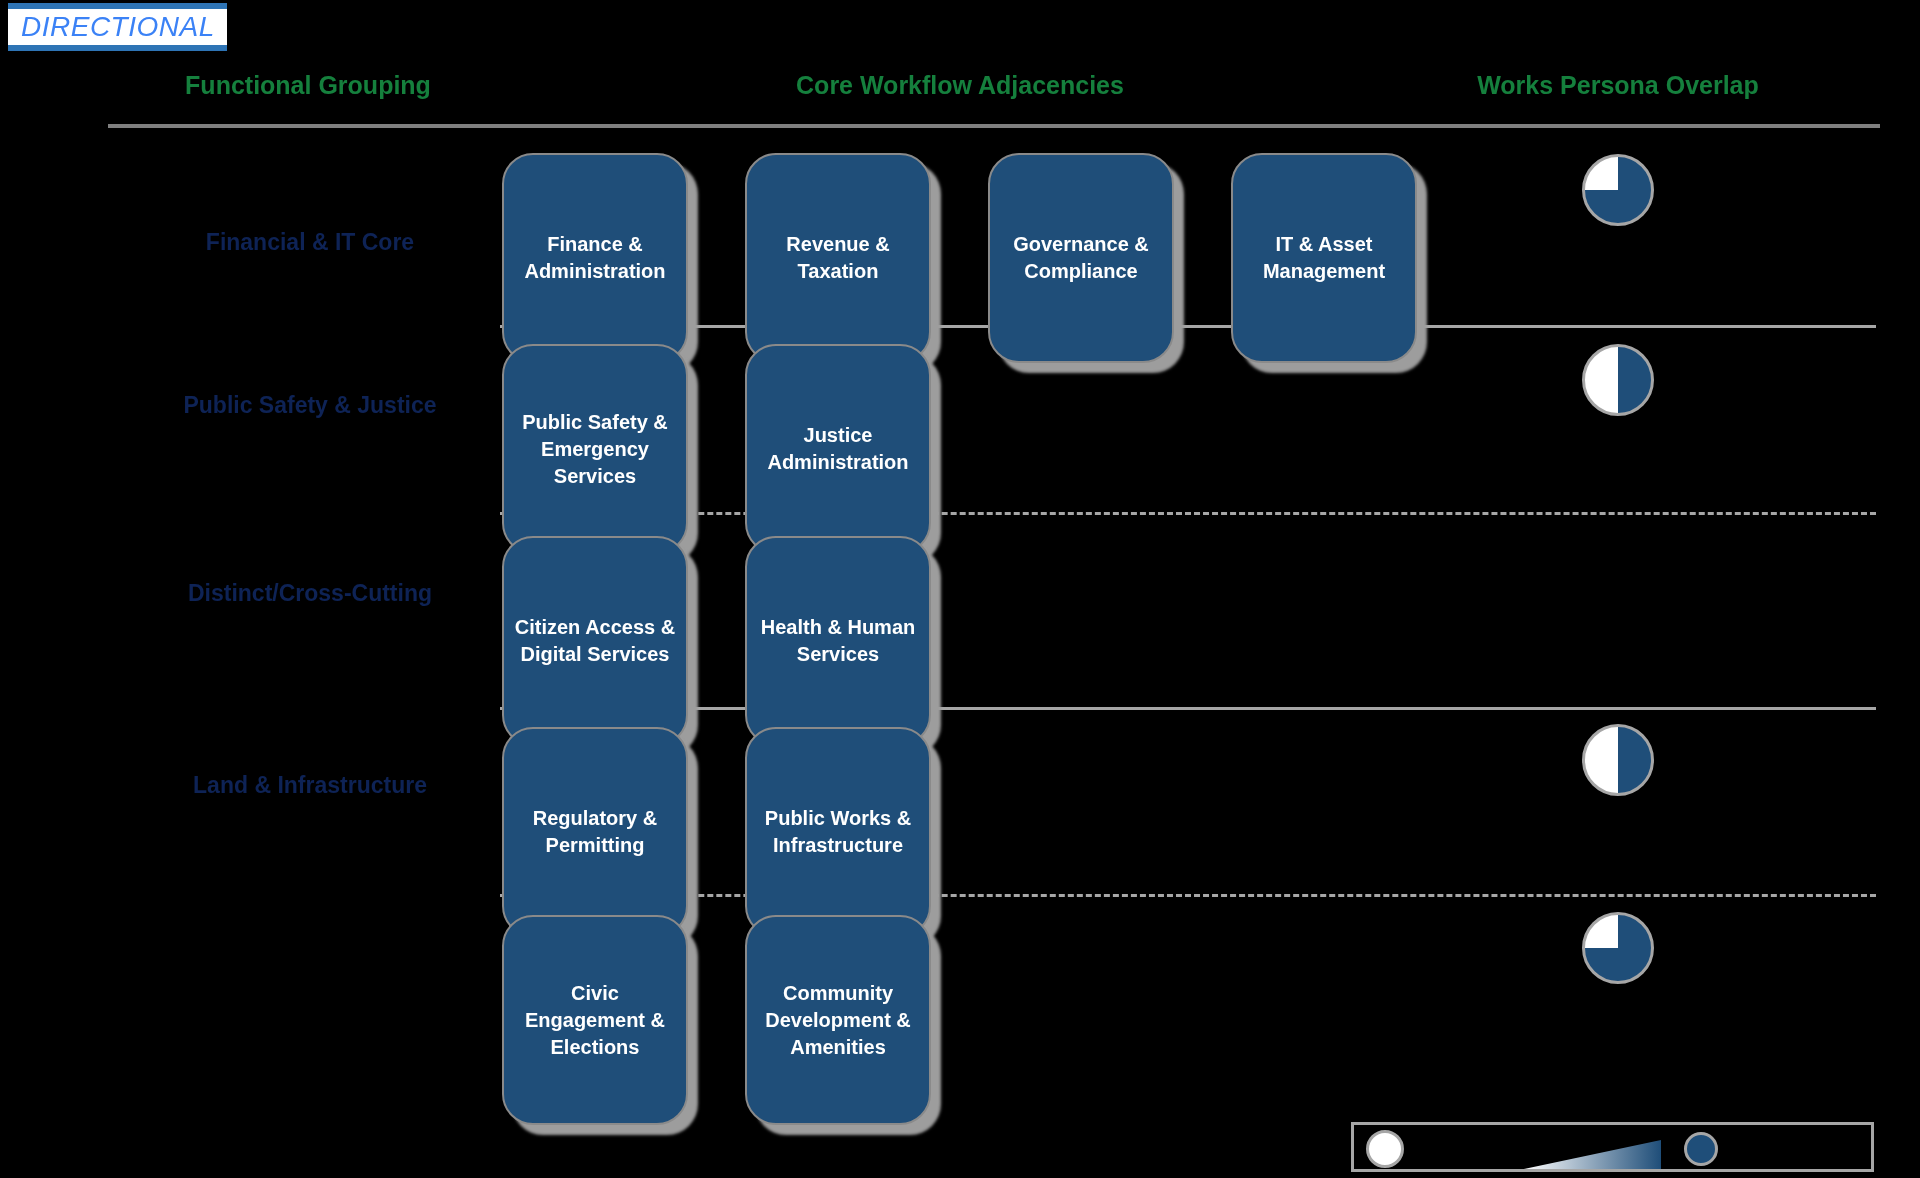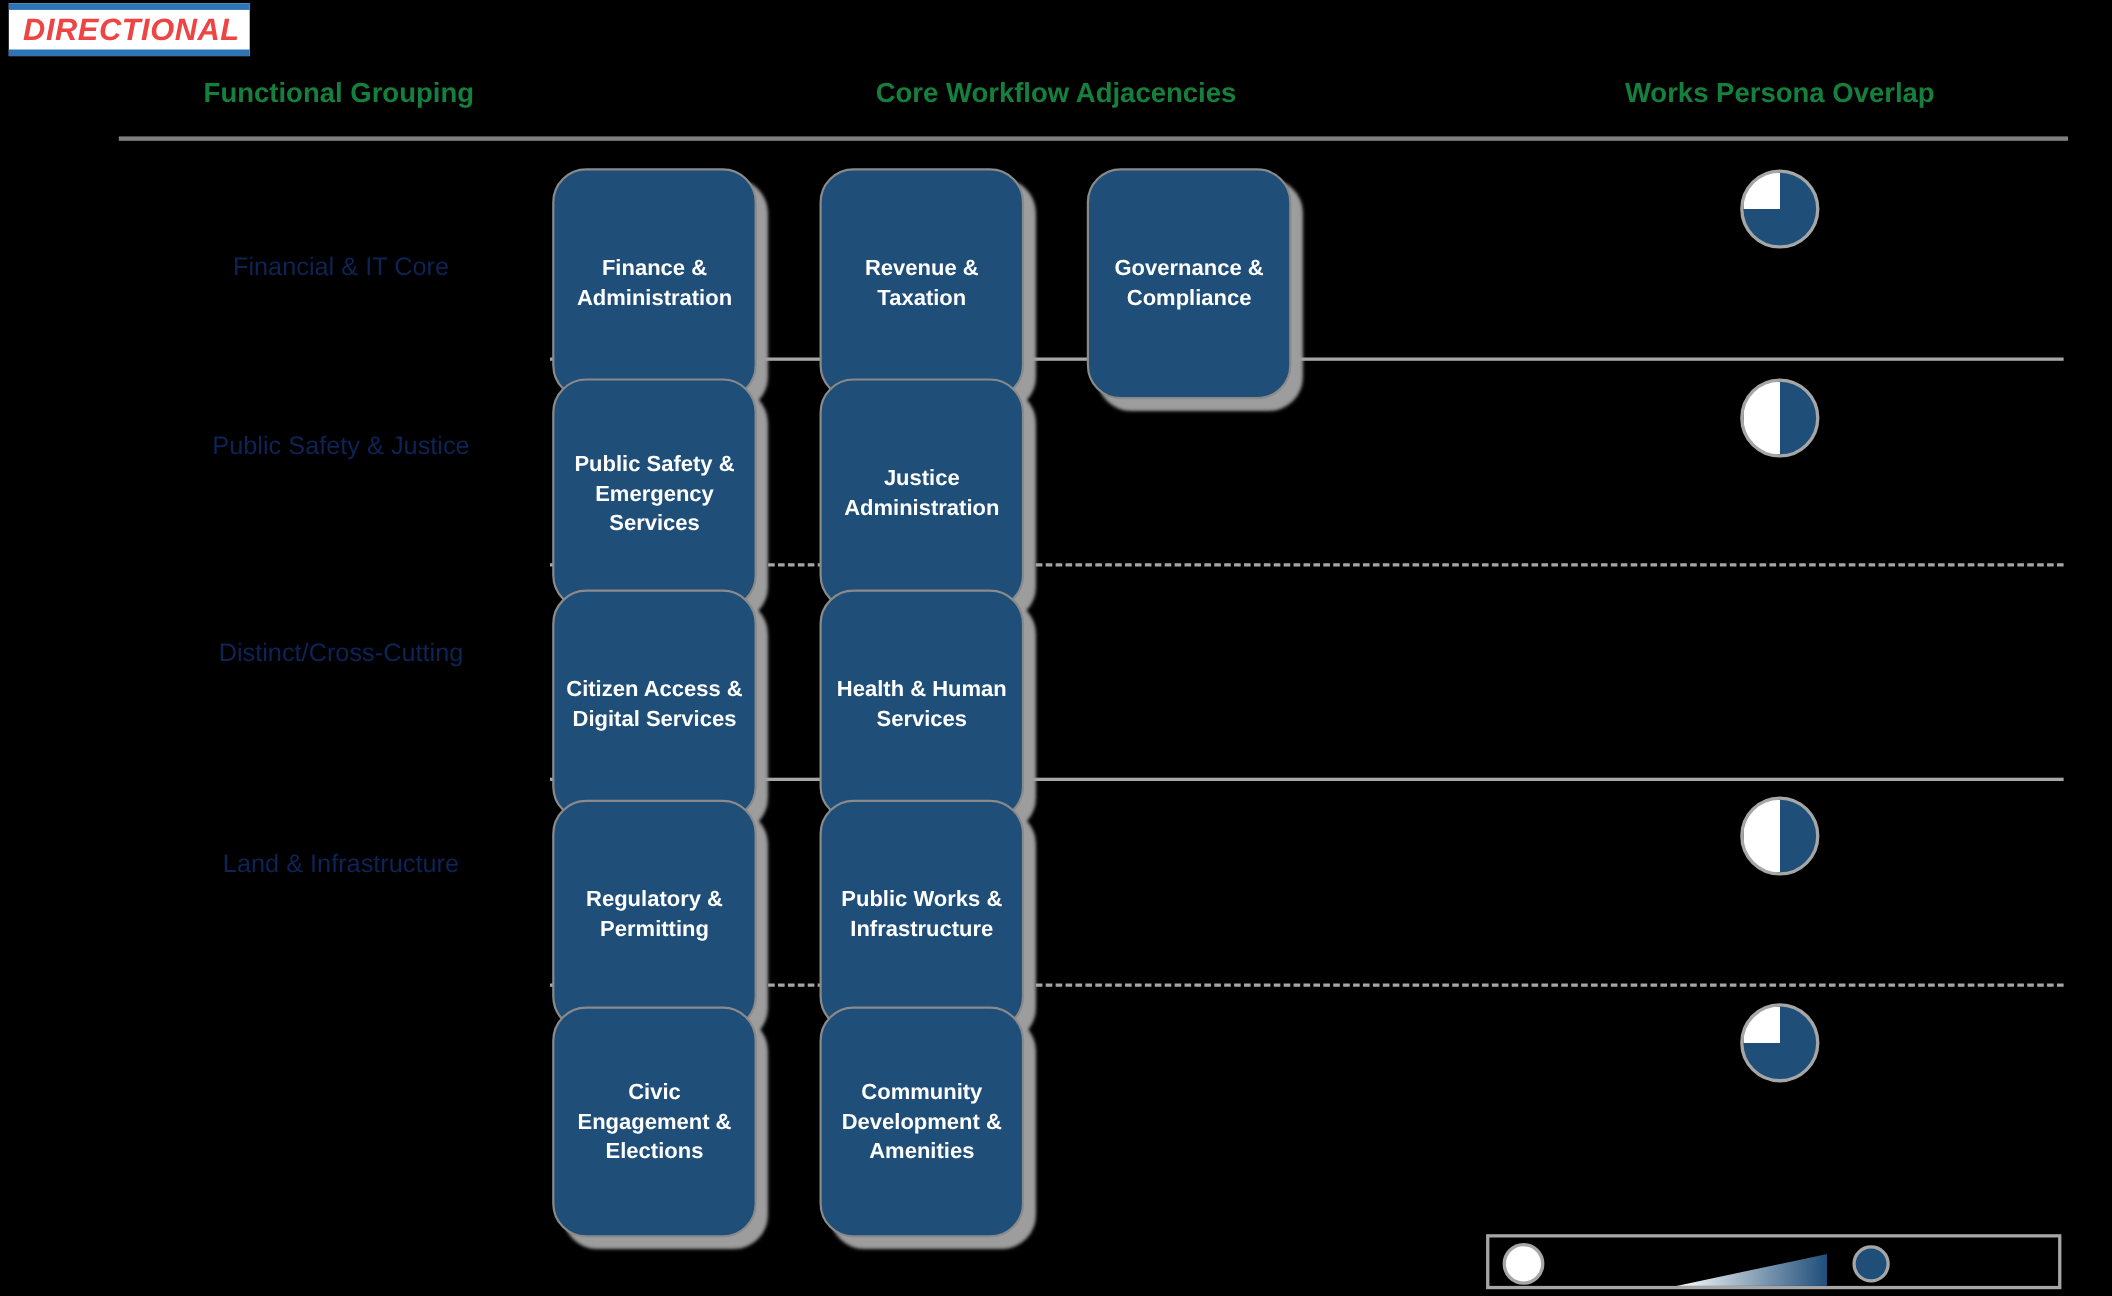--- a/index.html
+++ b/index.html
@@ -7,42 +7,42 @@
     position:relative;width:1920px;height:1178px;background:#000;overflow:hidden;
     font-family:"Liberation Sans",sans-serif;
   }
   
   .badge{
     position:absolute;left:8px;top:3px;width:206px;height:36px;
     background:#ffffff;border-top:6px solid #2E74B5;border-bottom:6px solid #2E74B5;
     display:flex;align-items:center;padding-left:13px;
   }
   .badge span{
-    color:#ef4444;font-size:28px;font-weight:bold;font-style:italic;letter-spacing:.5px;
+    color:#3b82f6;font-size:28px;font-weight:normal;font-style:italic;letter-spacing:.5px;
   }
   
   .hdr{
     position:absolute;top:70px;color:#15803d;font-size:25px;font-weight:bold;
     text-align:center;line-height:1.2;
   }
   .hdr-fg{left:148px;width:320px;}
   .hdr-cw{left:660px;width:600px;}
   .hdr-bp{left:1458px;width:320px;}
   .header-rule{
     position:absolute;left:108px;top:124px;width:1772px;height:0;
     border-top:4px solid #7f7f7f;
   }
   
   .sep{position:absolute;left:500px;width:1376px;height:0;}
   .sep-solid{border-top:3px solid #A6A6A6;}
   .sep-dash{border-top:3px dashed #A6A6A6;}
   
   .grp{
     position:absolute;left:140px;width:340px;color:#0E2356;font-size:23px;
-    font-weight:normal;text-align:center;line-height:1.28;
+    font-weight:bold;text-align:center;line-height:1.28;
   }
   
   .node{
     position:absolute;width:186px;height:210px;box-sizing:border-box;
     background:#1F4E79;border:2px solid #8a8a8a;border-radius:31px;
     box-shadow:10px 10px 3px #9d9d9d;
     display:flex;align-items:center;justify-content:flex-end;text-align:center;
     padding:8px 10px;
   }
   .node span{color:#ffffff;font-size:20px;font-weight:bold;line-height:1.35;}
@@ -92,20 +92,23 @@
 
   <div class="node" style="left:502px;top:153px">
       <span>Finance &amp; Administration</span>
     </div>
   <div class="node" style="left:745px;top:153px">
       <span>Revenue &amp; Taxation</span>
     </div>
   <div class="node" style="left:988px;top:153px">
       <span>Governance &amp; Compliance</span>
     </div>
+  <div class="node" style="left:1231px;top:153px">
+      <span>IT &amp; Asset Management</span>
+    </div>
 
   <div class="node" style="left:502px;top:344px">
       <span>Public Safety &amp; Emergency Services</span>
     </div>
   <div class="node" style="left:745px;top:344px">
       <span>Justice Administration</span>
     </div>
 
   <div class="node" style="left:502px;top:536px">
       <span>Citizen Access &amp; Digital Services</span>

